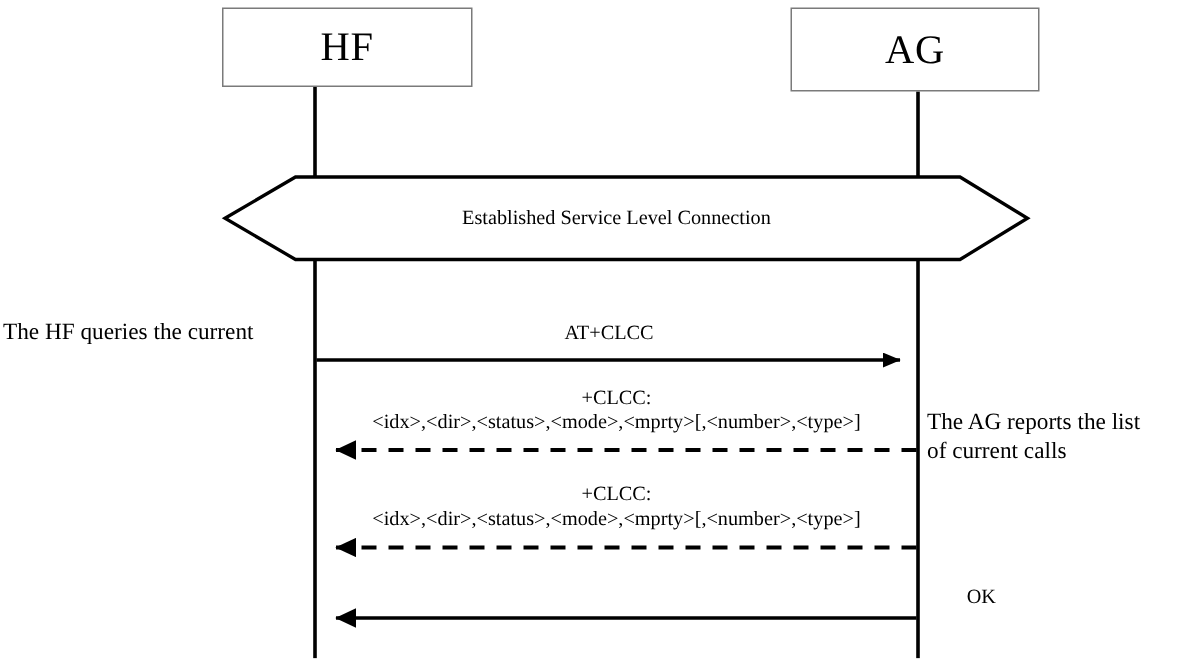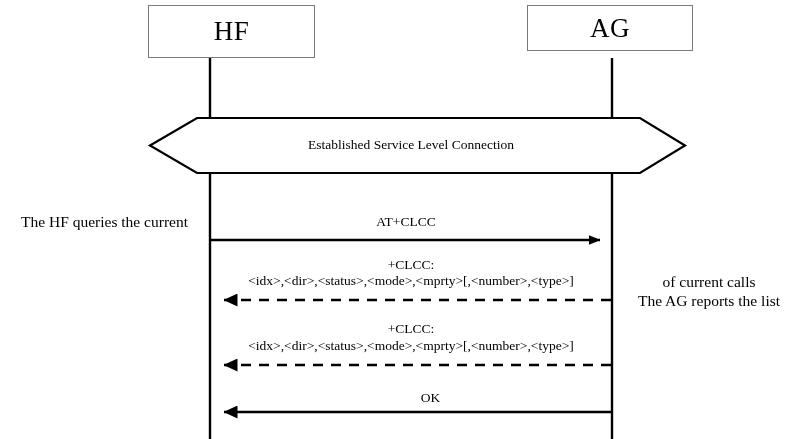--- a/index.html
+++ b/index.html
@@ -34,41 +34,40 @@
     display: flex;
     align-items: center;
     justify-content: center;
   }
   .actor-label {
     font-size: 27px;
     line-height: 1;
     letter-spacing: 0.5px;
   }
   #actor-hf-box { left: 148px; top: 5px; width: 167px; height: 53px; }
-  #actor-ag-box { left: 527px; top: 5px; width: 166px; height: 46px; }
+  #actor-ag-box { left: 527px; top: 5px; width: 166px; height: 56px; }
 
   
   .ovl {
     position: absolute;
     text-align: center;
     white-space: nowrap;
   }
   .msg-label {
     font-size: 13.5px;
     line-height: 17px;
   }
   .banner-label {
     font-size: 13.5px;
     line-height: 16px;
   }
   .note {
     position: absolute;
     font-size: 15.5px;
     line-height: 19px;
-    text-align: center;
     white-space: nowrap;
   }
 </style>
 </head>
 <body>
 
 <div id="canvas">
 
   <svg id="diagram-svg" viewBox="0 0 802 439" xmlns="http://www.w3.org/2000/svg">
     <defs>
@@ -104,24 +103,24 @@
   <div class="ovl msg-label" style="left:211px; top:213px; width:390px;">AT+CLCC</div>
 
   <div class="ovl banner-label" style="left:210px; top:137px; width:402px;">Established Service Level Connection</div>
 
   <div class="ovl msg-label" style="left:211px; top:256px; width:400px;">+CLCC:</div>
   <div class="ovl msg-label l2" style="left:201px; top:272px; width:420px;">&lt;idx&gt;,&lt;dir&gt;,&lt;status&gt;,&lt;mode&gt;,&lt;mprty&gt;[,&lt;number&gt;,&lt;type&gt;]</div>
 
   <div class="ovl msg-label" style="left:211px; top:320px; width:400px;">+CLCC:</div>
   <div class="ovl msg-label l2" style="left:201px; top:337px; width:420px;">&lt;idx&gt;,&lt;dir&gt;,&lt;status&gt;,&lt;mode&gt;,&lt;mprty&gt;[,&lt;number&gt;,&lt;type&gt;]</div>
 
-  <div class="ovl msg-label" style="left:211px; top:389px; width:439px;">OK</div>
+  <div class="ovl msg-label" style="left:225px; top:389px; width:439px;text-align:right;">OK</div>
 
   <div class="note" style="left:2px; top:212px; width:205px;">
     <div>The HF queries the current</div>
   </div>
 
   <div class="note" style="left:618px; top:272px; width:182px;">
+    <div>The AG reports the list</div>
     <div>of current calls</div>
-    <div>The AG reports the list</div>
   </div>
 
 </div>
 
 </body></html>

